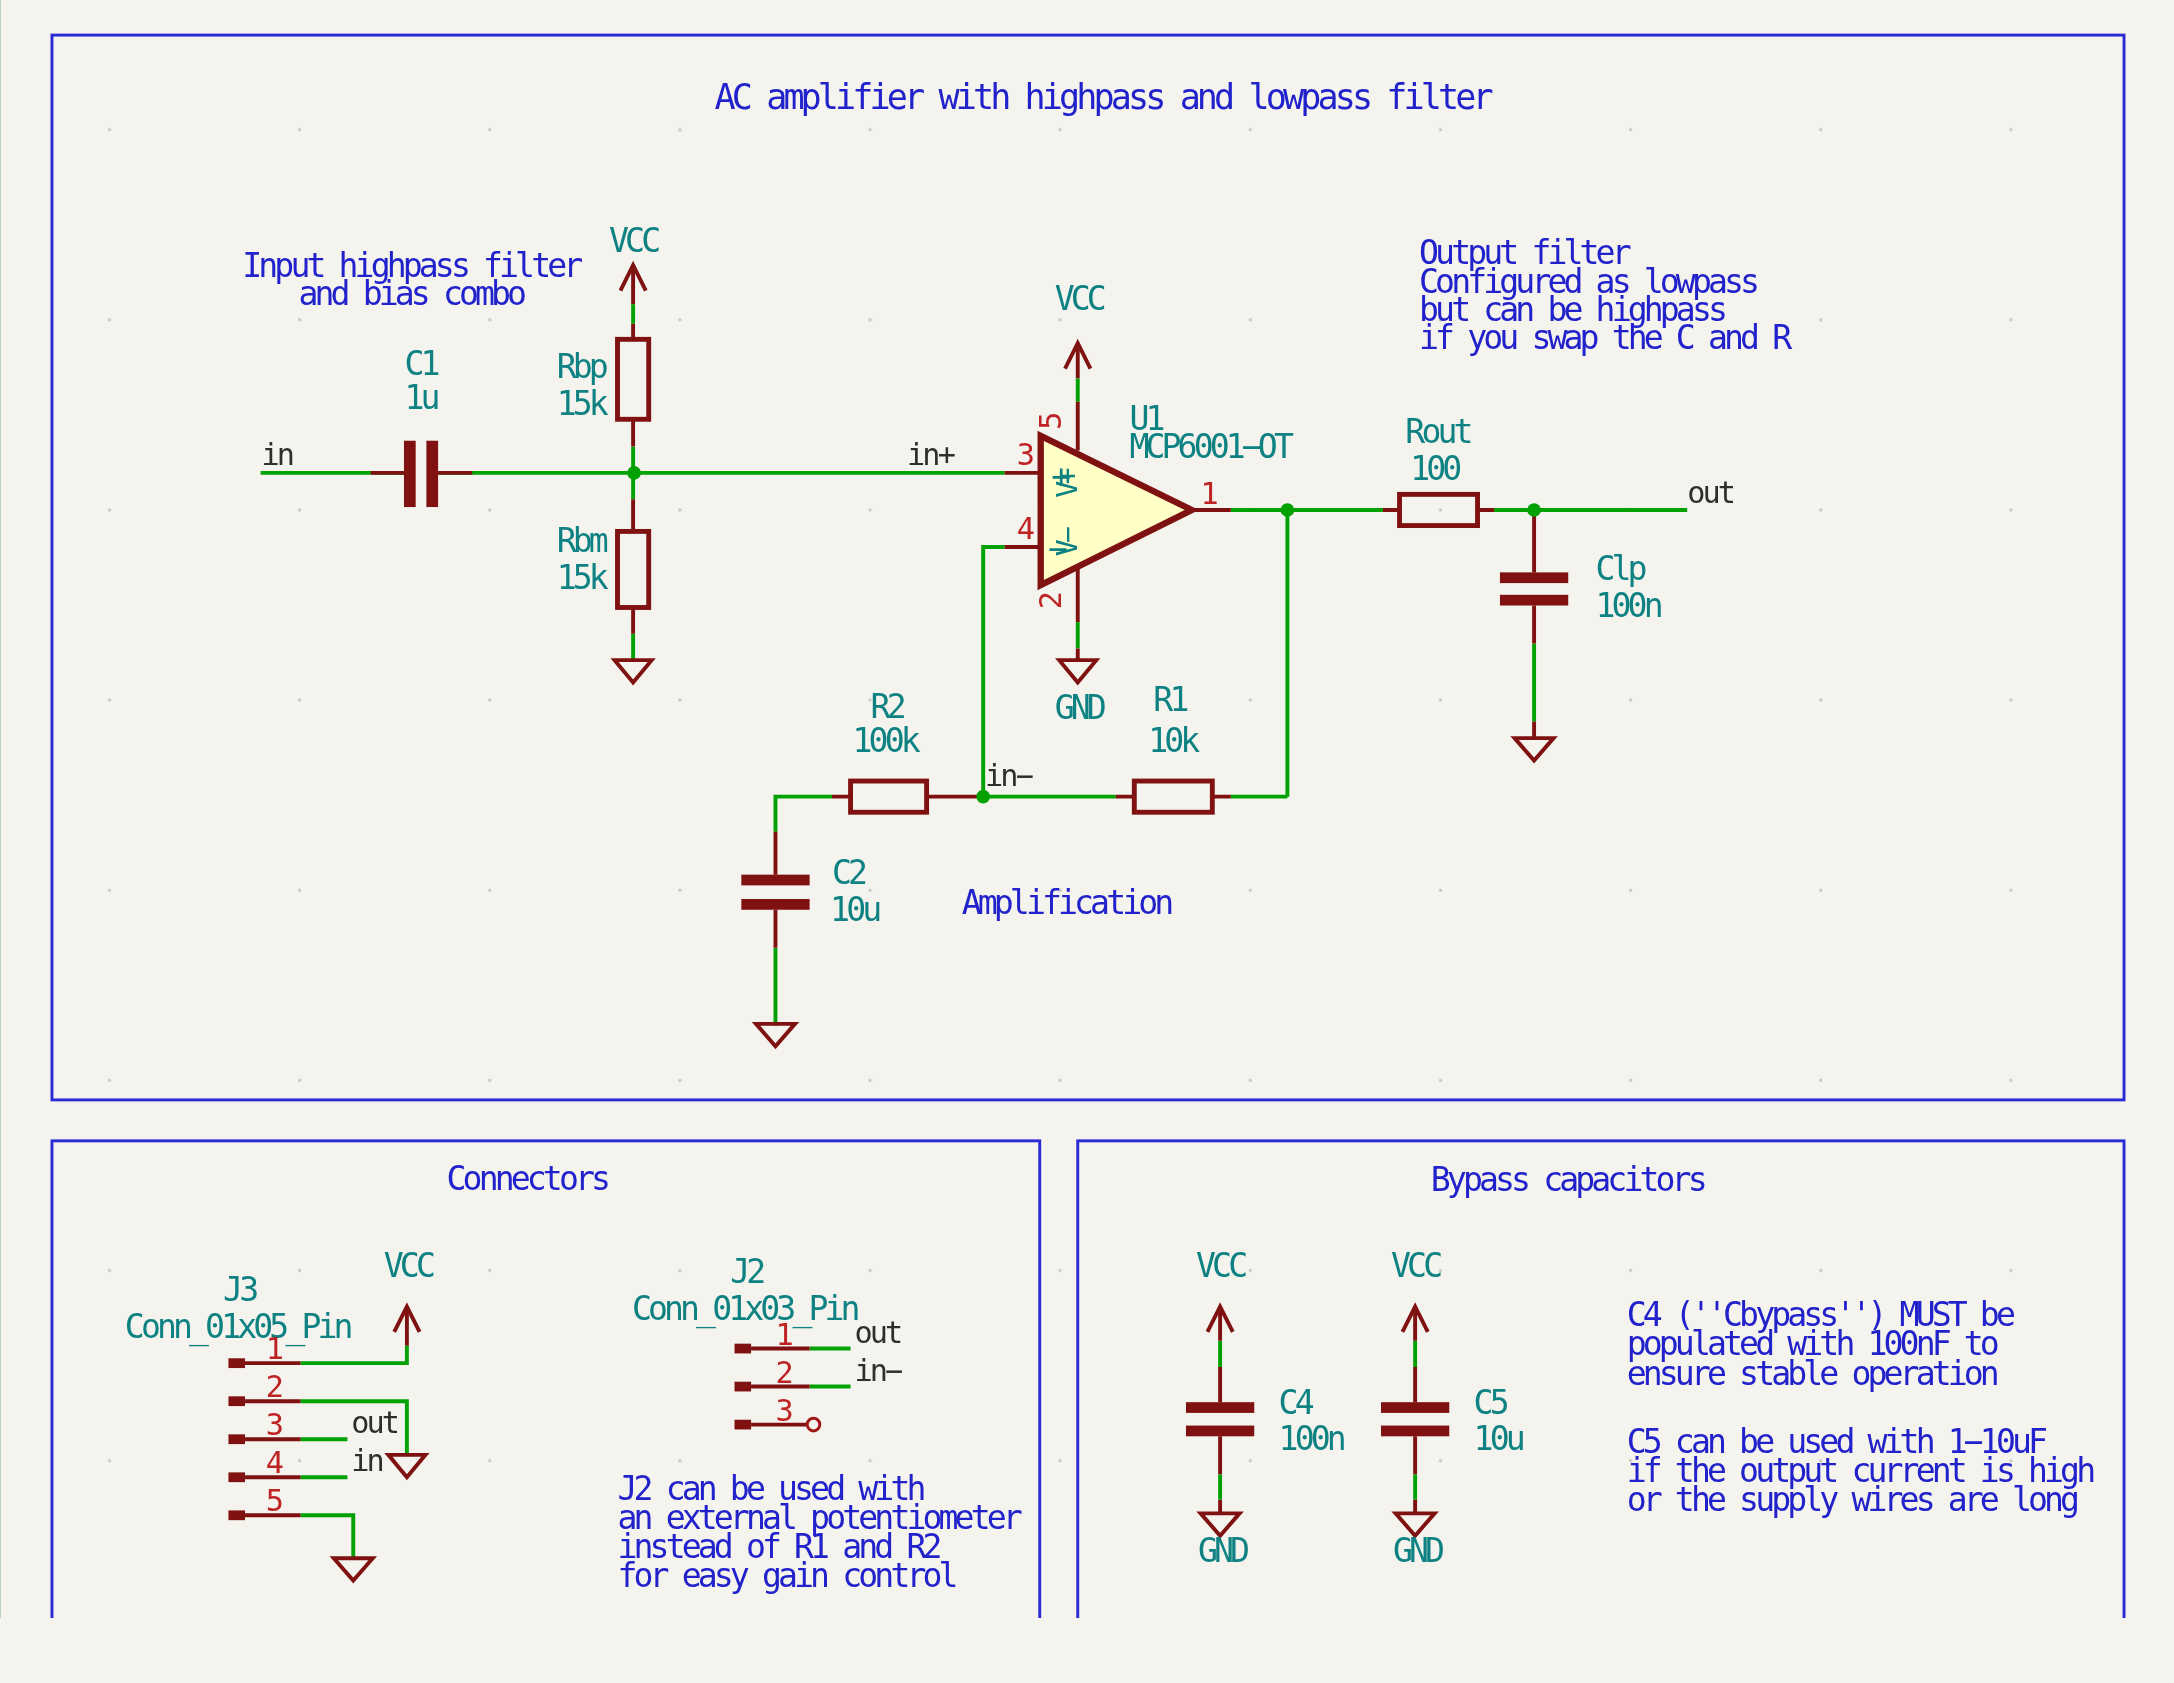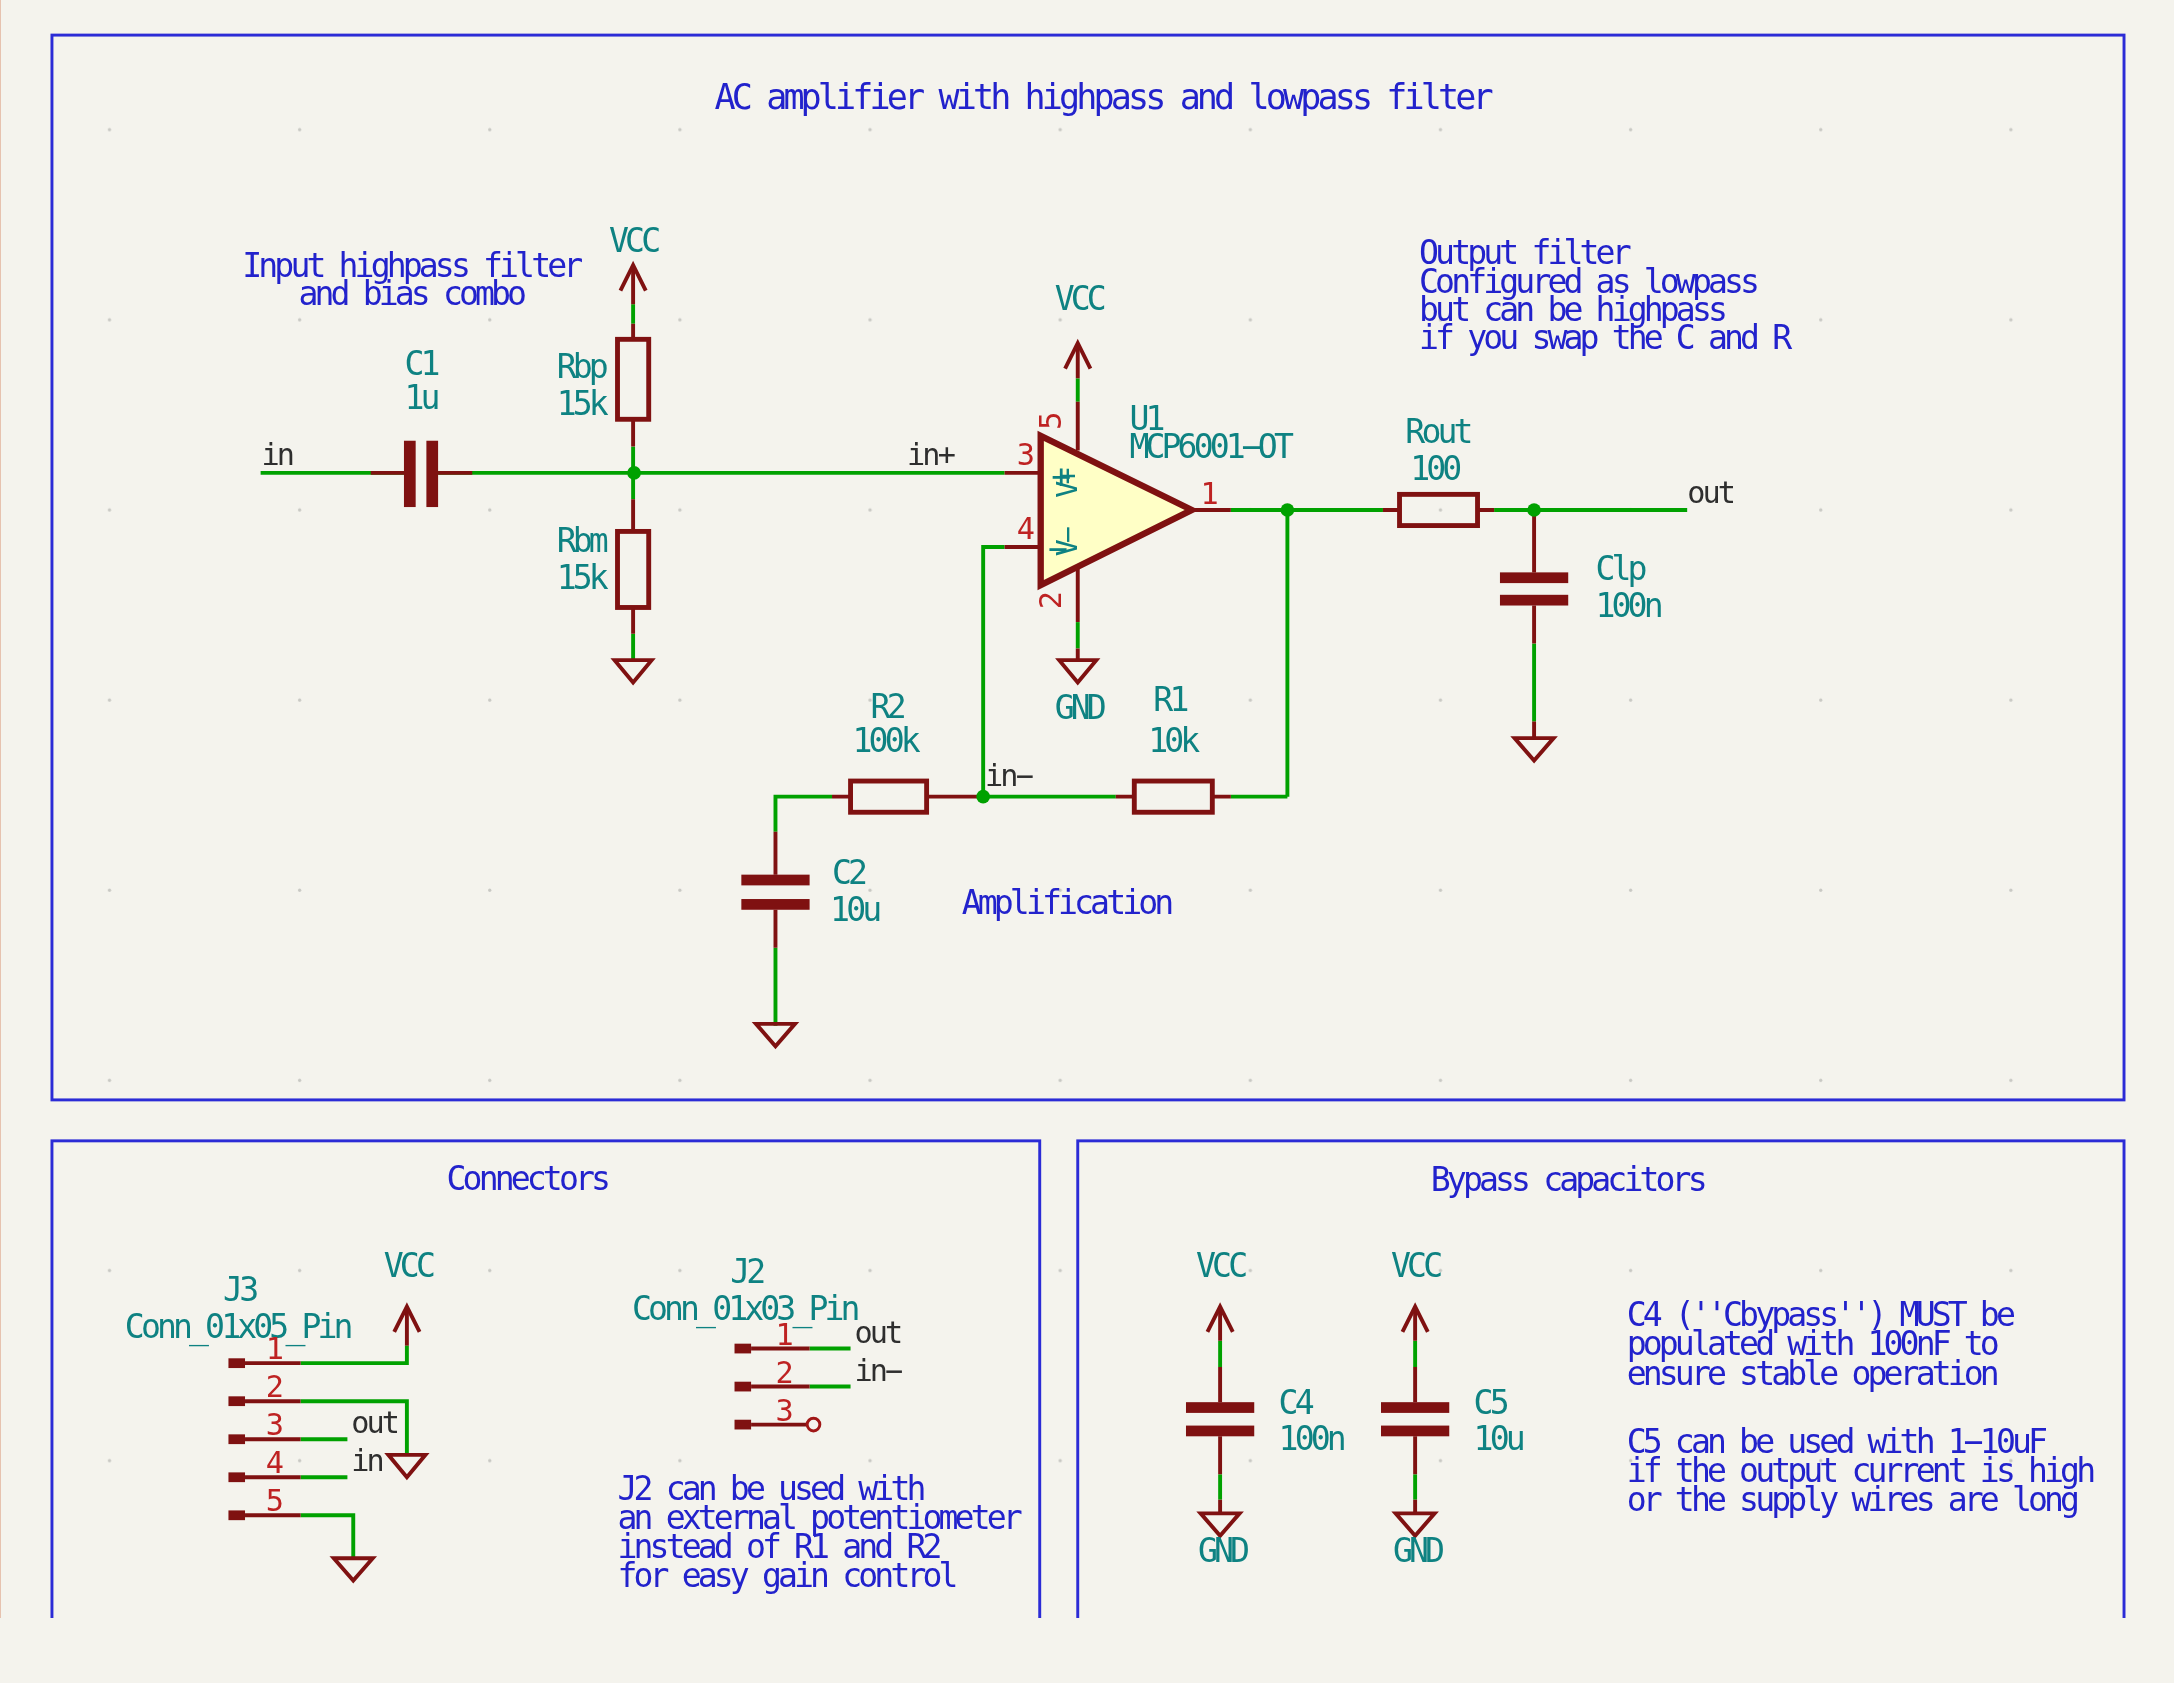--- a/index.html
+++ b/index.html
@@ -1,16 +1,16 @@
 <!DOCTYPE html>
 <html><head>
 <meta charset="utf-8">
 <style>
   html,body{margin:0;padding:0;background:#F4F3ED;}
-  .stage{position:relative;width:2175px;height:1618px;background:#c2410c;overflow:hidden;}
+  .stage{position:relative;width:2175px;height:1618px;background:#15803d;overflow:hidden;}
   svg text{font-family:"DejaVu Sans Mono",monospace;font-size:34px;letter-spacing:-4px;fill:#0E8282;}
   text.note{fill:#2222CC;}
   text.title{font-size:36px;fill:#2222CC;}
   text.net{font-size:31px;fill:#2E2E2E;letter-spacing:-3px;}
   text.pinno{font-size:31px;fill:#BE2222;letter-spacing:-3px;}
   text.teal{fill:#0E8282;}
   text.marker{fill:#0E8282;}
   text.rot{font-size:29px;}
   .wire{stroke:#00A100;stroke-width:4;fill:none;stroke-linecap:butt;}
   .pin{stroke:#7F1111;stroke-width:4;fill:none;stroke-linecap:butt;}

